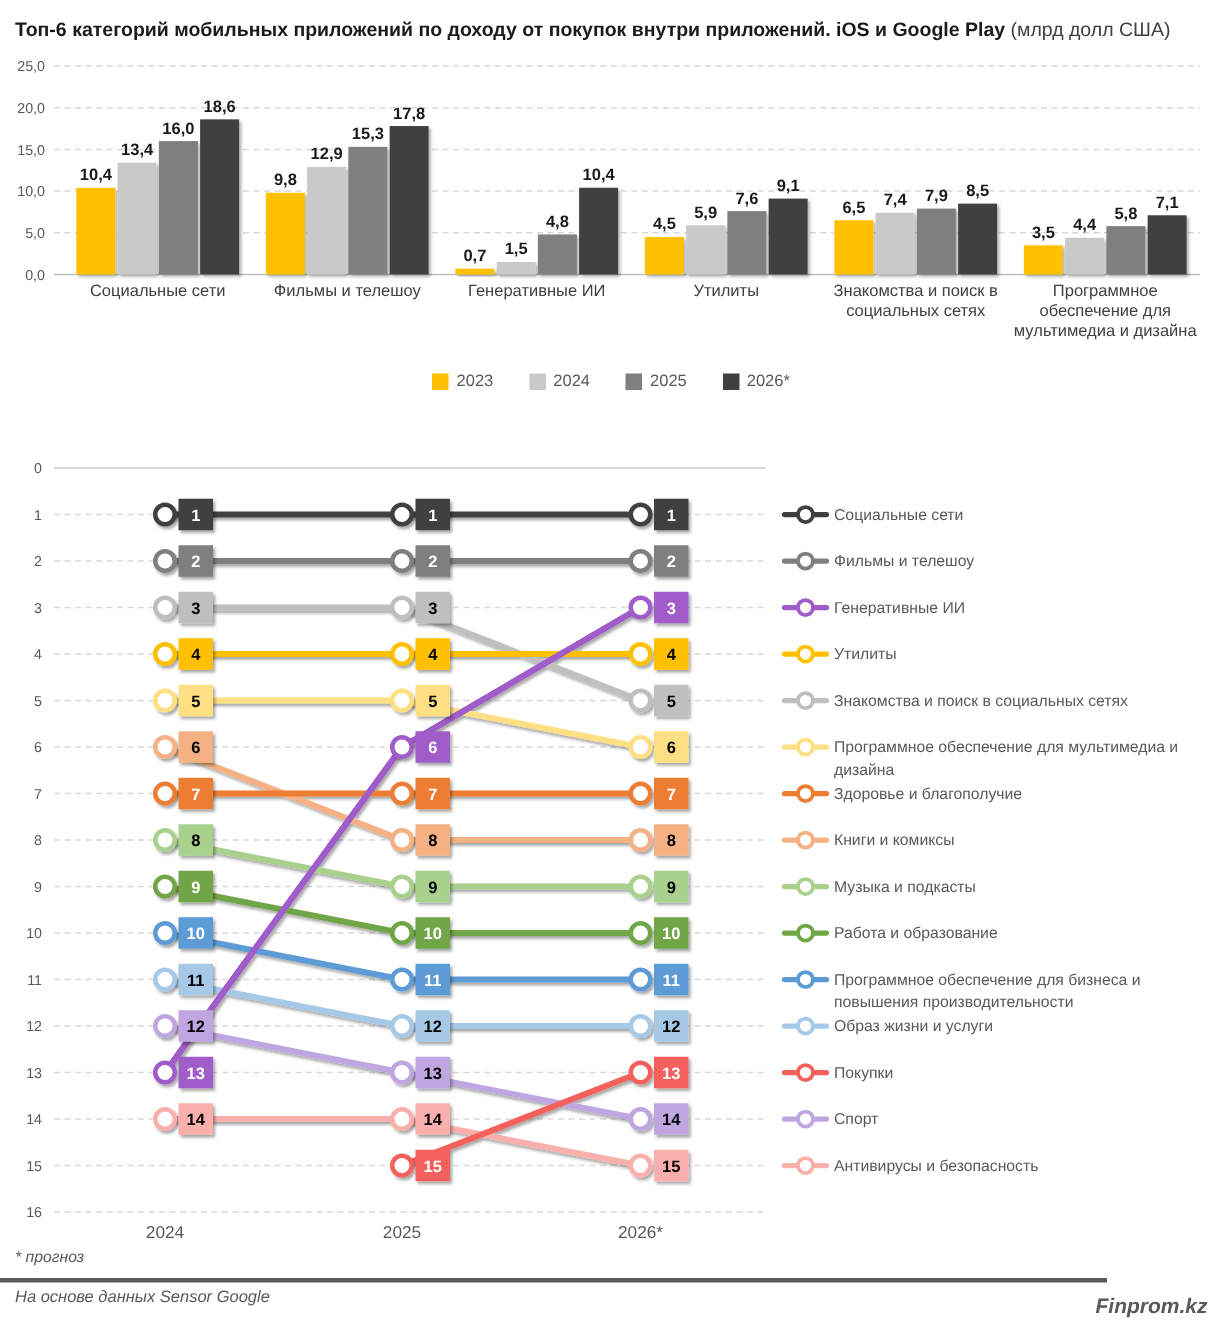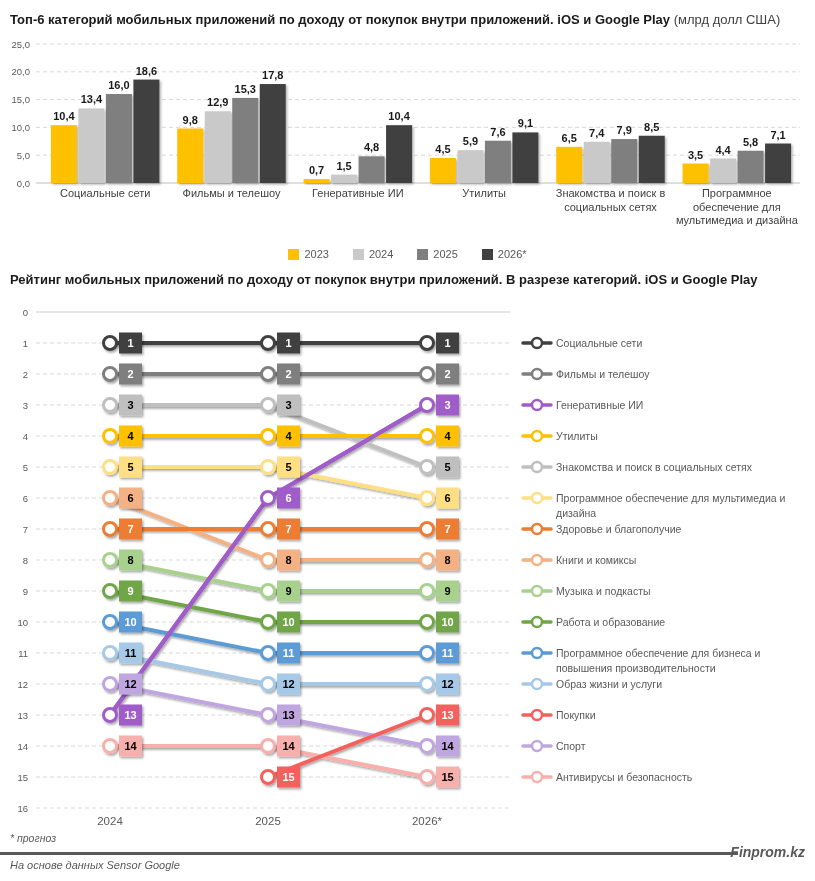--- a/index.html
+++ b/index.html
@@ -6,21 +6,21 @@
   body{font-family:"Liberation Sans",sans-serif;color:#262626;}
   #canvas{position:relative;width:808px;height:881px;background:#fff;overflow:hidden;}
   .chart-title{position:absolute;left:10px;right:6px;font-size:13px;font-weight:bold;color:#1a1a1a;line-height:16px;}
   .title-unit{font-weight:normal;color:#404040;}
   svg{position:absolute;left:0;}
   .legend-row{position:absolute;left:0;width:815px;display:flex;justify-content:center;gap:24px;align-items:center;}
   .legend-item{display:flex;align-items:center;gap:5px;font-size:11px;color:#595959;}
   .legend-swatch{width:11px;height:11px;display:inline-block;}
   .footnote{position:absolute;left:10px;font-size:10.5px;font-style:italic;color:#595959;}
   .rule{position:absolute;left:0;height:3px;background:#595959;}
-  .logo{position:absolute;font-size:14px;font-weight:bold;font-style:italic;color:#595959;}
+  .logo{position:absolute;font-size:14px;font-weight:bold;font-style:italic;color:#595959;margin-top:18px;}
 </style>
 </head>
 <body>
 
 <div id="canvas">
 
   <div class="chart-title" style="top:12px;"><span>Топ-6 категорий мобильных приложений по доходу от покупок внутри приложений. iOS и Google Play</span><span class="title-unit"> (млрд долл США)</span></div>
 
   <svg id="barSvg" style="top:35px;" width="815" height="210" viewBox="0 0 815 210">
       <defs>
@@ -108,21 +108,20 @@
       <span class="legend-item">
         <span class="legend-swatch" style="background: rgb(127, 127, 127);"></span>
         <span>2025</span>
       </span>
       <span class="legend-item">
         <span class="legend-swatch" style="background: rgb(64, 64, 64);"></span>
         <span>2026*</span>
       </span>
     </div>
 
-  <div class="chart-title" style="top:272px;">Рейтинг мобильных приложений по доходу от покупок внутри приложений. В разрезе категорий. iOS и Google Play</div>
 
   <svg id="bumpSvg" style="top:295px;" width="815" height="540" viewBox="0 0 815 540">
       <defs>
         <filter id="ds2" x="-40%" y="-40%" width="200%" height="200%">
           <feDropShadow dx="1.4" dy="1.8" stdDeviation="1.2" flood-opacity="0.35"></feDropShadow>
         </filter>
       </defs>
       <line x1="36" y1="17" x2="510" y2="17" stroke="#C9C9C9" stroke-width="1.1" stroke-dasharray=""></line>
       <text x="28" y="20.5" text-anchor="end" font-size="9.5" fill="#595959">0</text>
       <line x1="36" y1="48" x2="510" y2="48" stroke="#D9D9D9" stroke-width="1.1" stroke-dasharray="4 3"></line>

